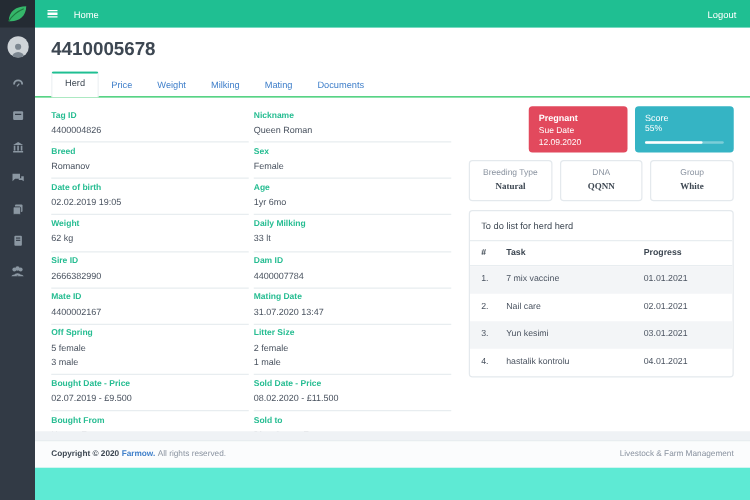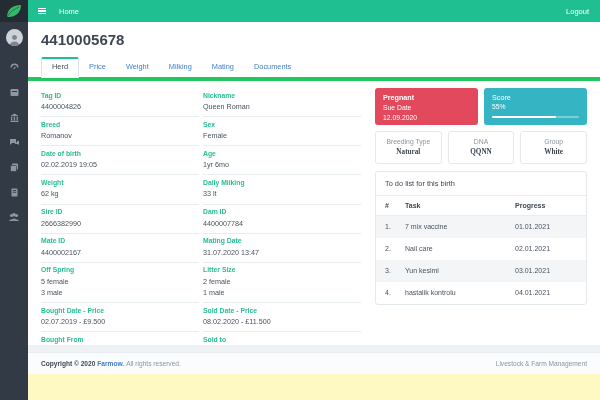--- a/index.html
+++ b/index.html
@@ -1,16 +1,16 @@
 <!DOCTYPE html>
 <html><head>
 <meta charset="utf-8">
 <style>
   html,body{margin:0;padding:0;}
-  .app{position:relative;width:600px;height:400px;background:#fef9c3;overflow:hidden;
+  .app{position:relative;width:600px;height:400px;background:#5eead4;overflow:hidden;
        font-family:"Liberation Sans",sans-serif;-webkit-font-smoothing:antialiased;}
 
   
   .sidebar{position:absolute;left:0;top:0;width:28px;height:400px;background:#323a45;z-index:3;}
   .logo{height:22px;background:#242b33;display:flex;align-items:center;justify-content:center;}
   .avatar{width:17px;height:17px;border-radius:50%;background:#cfd4d8;margin:7px auto 9px;
           display:flex;align-items:flex-end;justify-content:center;overflow:hidden;}
   .sicon{width:28px;height:25px;display:flex;align-items:center;justify-content:center;}
   .sicon svg{display:block;}
 
@@ -19,36 +19,36 @@
           display:flex;align-items:center;color:#fff;z-index:2;}
   .burger{margin-left:10px;display:flex;flex-direction:column;gap:1.5px;cursor:pointer;}
   .burger span{display:block;width:8px;height:1.2px;background:#fff;}
   .home{margin-left:13px;font-size:7.5px;cursor:pointer;}
   .logout{margin-left:auto;margin-right:11px;font-size:7.5px;cursor:pointer;}
 
   
   .main{position:absolute;left:28px;top:22px;width:572px;height:352px;background:#eff2f5;}
   .content{background:#fff;height:323px;box-sizing:border-box;overflow:hidden;}
   .title{font-size:15px;font-weight:bold;color:#3d4752;padding:9px 13px 8px;}
-  .tabbar{display:flex;padding-left:13px;border-bottom:4px solid #22c55e;}
+  .tabbar{display:flex;padding-left:13px;border-bottom:1px solid #22c55e;align-items:flex-end;}
   .tab{font-size:7.4px;color:#3f7fca;padding:5px 10px 6px;position:relative;top:1px;cursor:pointer;}
   .tab.active{color:#3d4752;background:#fff;border:1px solid #dfe5ea;border-bottom:1px solid #fff;
               border-top:2px solid #1fbf92;border-radius:2px 2px 0 0;padding-top:3px;}
 
   .body-flex{display:flex;padding:7px 13px 0;}
   .details{width:320px;}
   .drow{display:grid;grid-template-columns:1fr 1fr;column-gap:4px;}
   .dcell{border-bottom:1px solid #e8edf0;padding:3.5px 0 4px;}
   .drow.last .dcell{border-bottom:none;}
   .dlabel{color:#27bd92;font-weight:bold;font-size:6.8px;margin-bottom:2.5px;}
   .dval{color:#49525f;font-size:7.2px;line-height:1.55;}
 
   .panel{flex:1;margin-left:14px;}
   .status-row{display:flex;gap:6px;}
-  .card-preg{flex:1;background:#e2495d;border-radius:3px;color:#fff;padding:5px 8px;height:27px;}
+  .card-preg{flex:1;background:#e2495d;border-radius:3px;color:#fff;padding:5px 8px;height:27px;margin-left:48px;}
   .card-preg .t{font-weight:bold;font-size:7.2px;margin-bottom:1px;}
   .card-preg .l{font-size:6.8px;line-height:1.4;}
   .card-score{flex:1;background:#35b4c4;border-radius:3px;color:#fff;padding:5px 8px;height:27px;position:relative;}
   .card-score .t{font-size:7.2px;margin-bottom:1px;}
   .card-score .l{font-size:6.8px;}
   .score-bar{position:absolute;left:8px;right:8px;bottom:7px;height:2px;background:rgba(255,255,255,.35);border-radius:1px;}
   .score-fill{height:2px;background:#fff;border-radius:1px;width:0;}
 
   .info-row{display:flex;gap:6px;margin-top:6px;}
   .icard{flex:1;background:#fff;border:1px solid #e4e9ed;border-radius:3px;text-align:center;padding:6px 2px 7px;}
@@ -287,21 +287,21 @@
               <div class="l">DNA</div>
               <div class="v">QQNN</div>
             </div>
             <div class="icard">
               <div class="l">Group</div>
               <div class="v">White</div>
             </div>
           </div>
 
           <div class="todo">
-            <div class="todo-title">To do list for this birth</div>
+            <div class="todo-title">To do list for herd herd</div>
             <div class="todo-head">
               <div class="c-num">#</div>
               <div class="c-task">Task</div>
               <div class="c-prog">Progress</div>
             </div>
             <div class="todo-row striped">
               <div class="c-num">1.</div>
               <div class="c-task">7 mix vaccine</div>
               <div class="c-prog">01.01.2021</div>
             </div>

